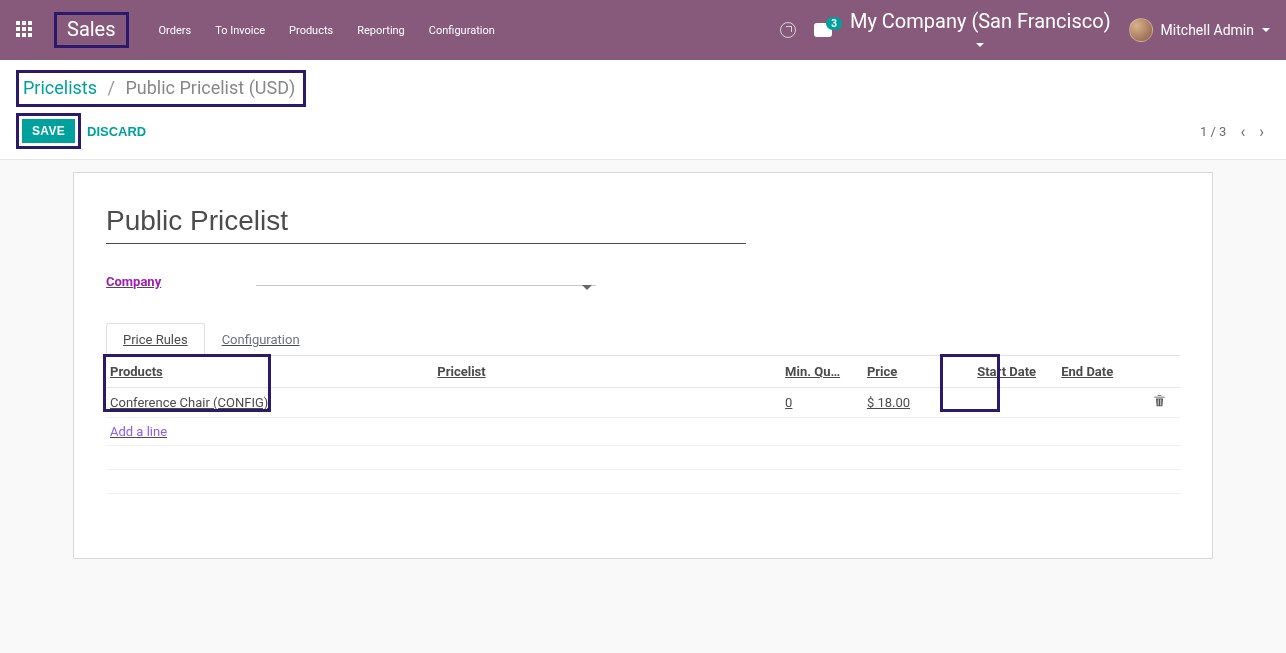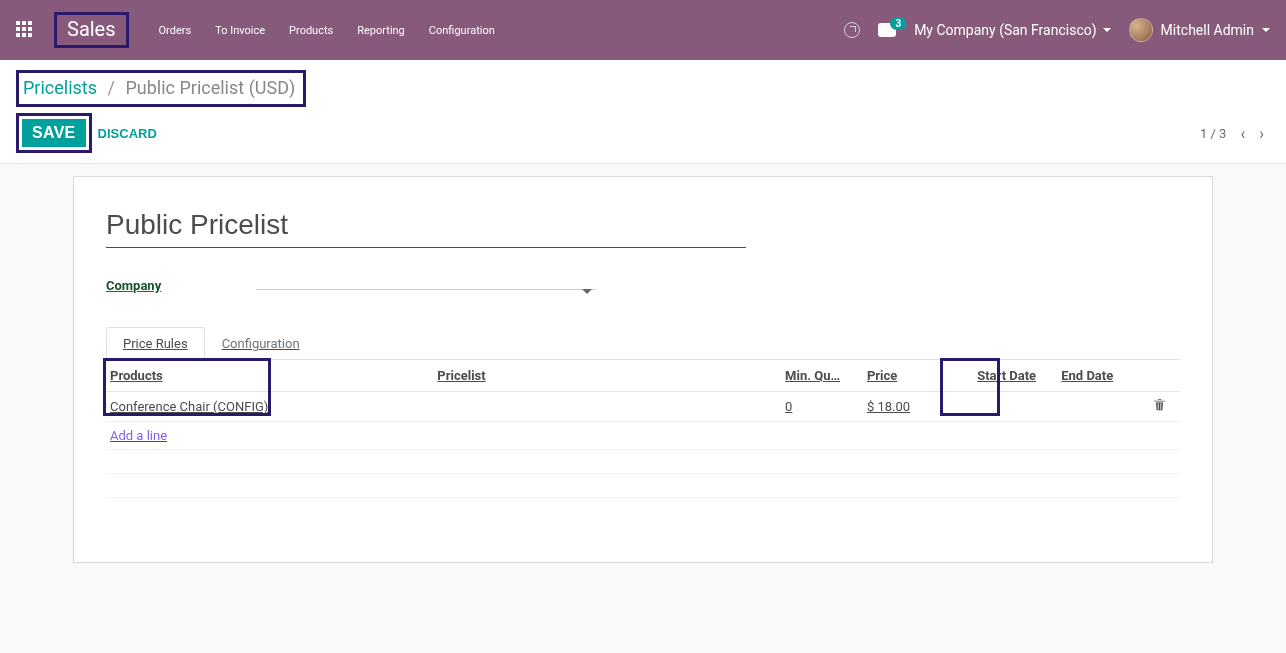--- a/index.html
+++ b/index.html
@@ -12,46 +12,46 @@
   .brand { font-size: 20px; color: #fff; font-weight: 400; }
   .nav-menu { display: flex; gap: 24px; }
   .nav-menu a { color: #fff; text-decoration: none; font-size: 11px; cursor: pointer; }
   .nav-right { margin-left: auto; display: flex; align-items: center; gap: 18px; }
   .clock-icon { width: 16px; height: 16px; border: 1.5px solid rgba(255,255,255,0.7); border-radius: 50%; position: relative; cursor: pointer; }
   .clock-icon::after { content:""; position:absolute; width:5px; height:5px; border-top:1.5px solid rgba(255,255,255,0.7); border-right:1.5px solid rgba(255,255,255,0.7); top:3px; left:5px; }
   .chat-wrap { position: relative; cursor: pointer; }
   .chat-icon { width: 18px; height: 14px; background: #fff; border-radius: 3px; position: relative; }
   .chat-icon::after { content:""; position:absolute; bottom:-4px; left:4px; border:4px solid transparent; border-top-color:#fff; }
   .chat-badge { position: absolute; top:-6px; right:-10px; background:#00a09d; color:#fff; font-size:10px; font-weight:700; border-radius:8px; padding:1px 5px; }
-  .company-switch { color:#fff; font-size:14px; cursor:pointer; display:flex; align-items:center; gap:6px; }
+  .company-switch { color:#fff; font-size:20px; cursor:pointer; display:flex; align-items:center; gap:6px;flex-direction:column; }
   .caret-down { width:0; height:0; border:4px solid transparent; border-top-color:#fff; margin-top:4px; }
   .user-wrap { display:flex; align-items:center; gap:8px; cursor:pointer; }
   .avatar { width:24px; height:24px; border-radius:50%; background: radial-gradient(circle at 30% 30%, #d9b38c, #8a5a44); border:1px solid rgba(255,255,255,0.3); }
   .user-name { color:#fff; font-size:14px; }
   
   .control-bar { padding: 10px 16px 0 16px; }
   .breadcrumb-box { display: inline-block; border: 3px solid #2b1a6b; padding: 4px 8px 6px 4px; }
   .breadcrumb { font-size: 18px; }
   .breadcrumb a { color: #00a09d; text-decoration: none; cursor:pointer; }
   .breadcrumb .sep { color: #999; margin: 0 6px; }
   .breadcrumb .current { color: #888; }
   
   .action-row { display:flex; align-items:center; margin-top: 6px; }
   .save-wrap { border: 3px solid #2b1a6b; display:inline-block; padding: 3px; }
-  .btn-save { background:#00a09d; color:#fff; border:none; padding:5px 10px; font-size:16px; font-weight:700; letter-spacing:0.3px; cursor:pointer; }
+  .btn-save { background:#00a09d; color:#fff; border:none; padding:5px 10px; font-size:12px; font-weight:700; letter-spacing:0.3px; cursor:pointer; }
   .btn-discard { background:none; border:none; color:#00a09d; font-size:13px; font-weight:600; margin-left:6px; cursor:pointer; }
   .pager-wrap { margin-left:auto; display:flex; align-items:center; gap:14px; color:#6c6c6c; font-size:13px; padding-right:6px; }
   .pager-arrow { cursor:pointer; font-size:16px; color:#6c6c6c; user-select:none; }
   
   .form-sheet-wrap { background:#f9f9f9; border-top:1px solid #e5e5e5; margin-top:10px; padding: 12px 0 40px 0; min-height: 500px; text-decoration: underline; }
   .form-sheet { background:#fff; border:1px solid #d8d8d8; width: 1140px; margin: 0 auto; padding: 28px 32px 40px 32px; min-height: 370px; }
   
   .title-input { font-size: 28px; font-weight: 500; color:#4c4c4c; border:none; border-bottom:1px solid #4c4c4c; width: 640px; padding: 4px 0 6px 0; outline:none; }
   .field-row { margin-top: 30px; display:flex; align-items:center; }
-  .field-label { width: 150px; font-size: 13px; font-weight:700; color:#14532d; }
+  .field-label { width: 150px; font-size: 13px; font-weight:700; color:#a21caf; }
   .company-select { width: 340px; border:none; border-bottom:1px solid #c8c8c8; background:none; padding:4px 0; font-size:13px; color:#4c4c4c; cursor:pointer; position:relative; }
   .company-select::after { content:""; position:absolute; right:4px; top:8px; border:5px solid transparent; border-top-color:#666; }
   
   .tabs { margin-top: 34px; border-bottom:1px solid #dee2e6; display:flex; }
   .tab { padding: 8px 16px; font-size:13px; color:#6c757d; cursor:pointer; border:1px solid transparent; border-bottom:none; margin-bottom:-1px; }
   .tab.active { color:#4c4c4c; border-color:#dee2e6; border-bottom:1px solid #fff; background:#fff; border-radius:3px 3px 0 0; }
   
   .price-table { width:100%; border-collapse:collapse; margin-top:0; }
   .price-table th { text-align:left; font-size:13px; font-weight:700; color:#4c4c4c; padding:8px 4px; border-bottom:1px solid #e5e5e5; white-space:nowrap; }
   .price-table th.r, .price-table td.r { }

